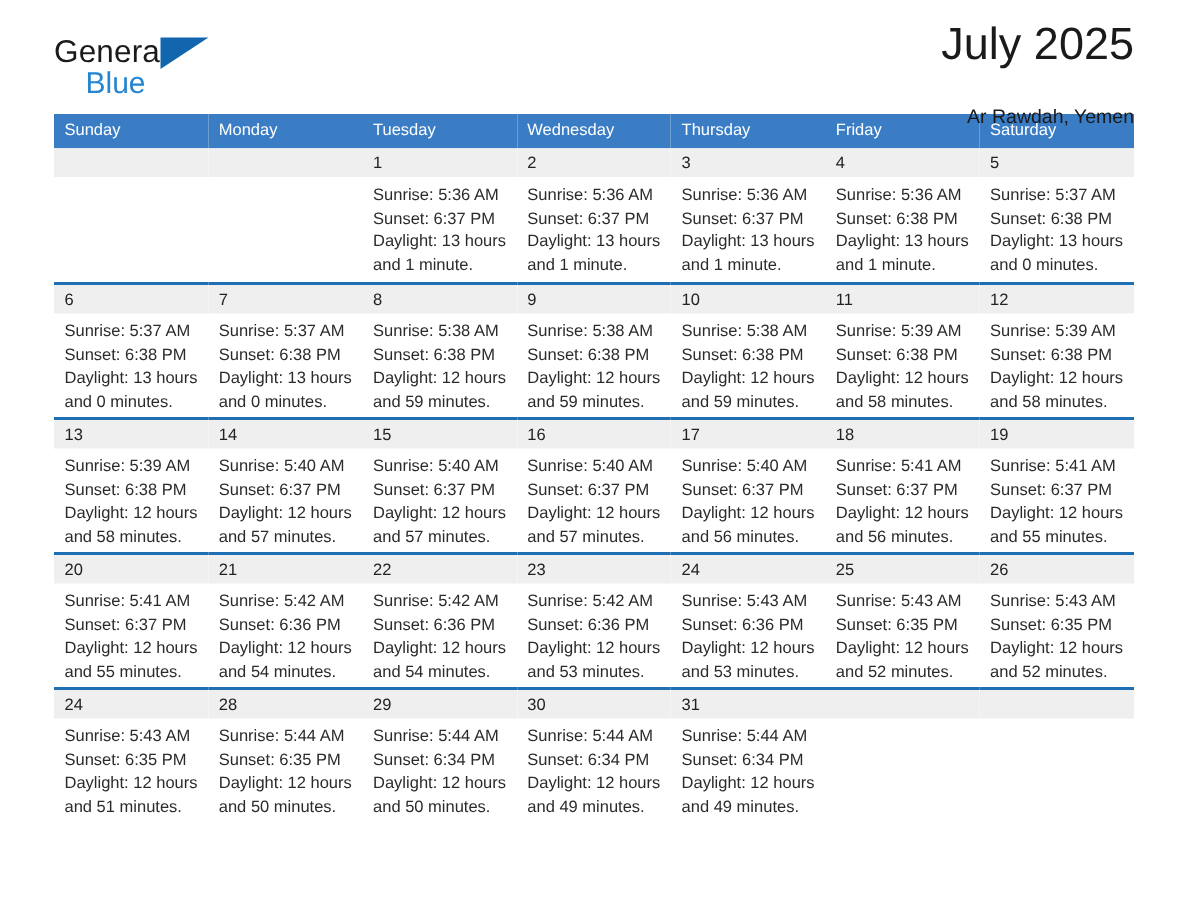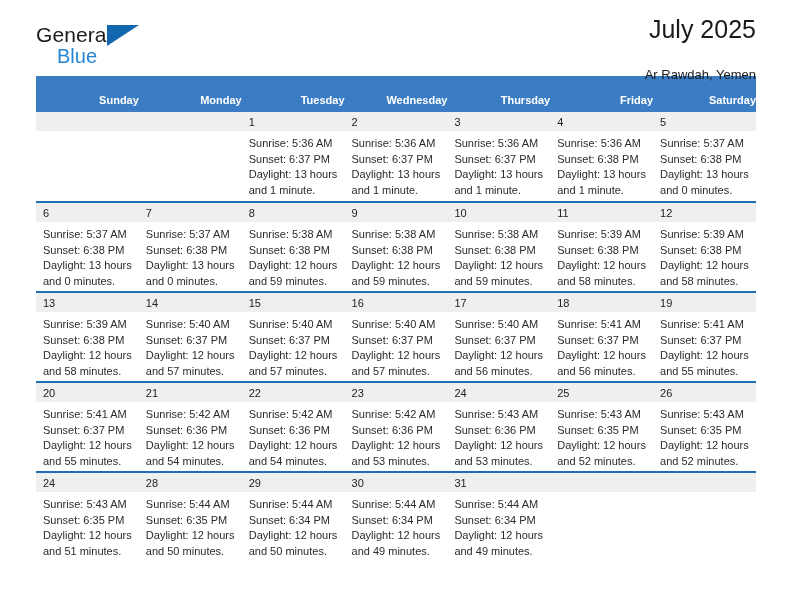--- a/index.html
+++ b/index.html
@@ -56,21 +56,21 @@
     width: 0;
     height: 0;
     border-left: 32px solid #1266ad;
     border-bottom: 21px solid transparent;
   }
   .title-wrap {
     text-align: right;
     padding-top: 2px;
   }
   .cal-title {
-    font-size: 25px;
+    font-size: 30px;
     color: #1a1a1a;
     line-height: 1.1;
     font-weight: normal;
     margin: 0;
   }
   .cal-subtitle {
     font-size: 13px;
     color: #1a1a1a;
     margin-top: 24px;
   }
@@ -79,23 +79,23 @@
   .calendar {
     width: 720px;
     border-collapse: collapse;
     table-layout: fixed;
     margin-top: 8px;
   }
   .calendar th {
     background: #3b7dc4;
     color: #ffffff;
     font-size: 11px;
-    font-weight: bold;
-    text-align: right;
-    padding: 18px 0 6px 7px;
+    font-weight: normal;
+    text-align: left;
+    padding: 5px 0 6px 7px;
     height: 20px;
     box-sizing: border-box;
   }
   .calendar td {
     vertical-align: top;
     padding: 0;
     border-top: 2px solid #1f6fb5;
     background: #ffffff;
     height: 90px;
     box-sizing: border-box;

